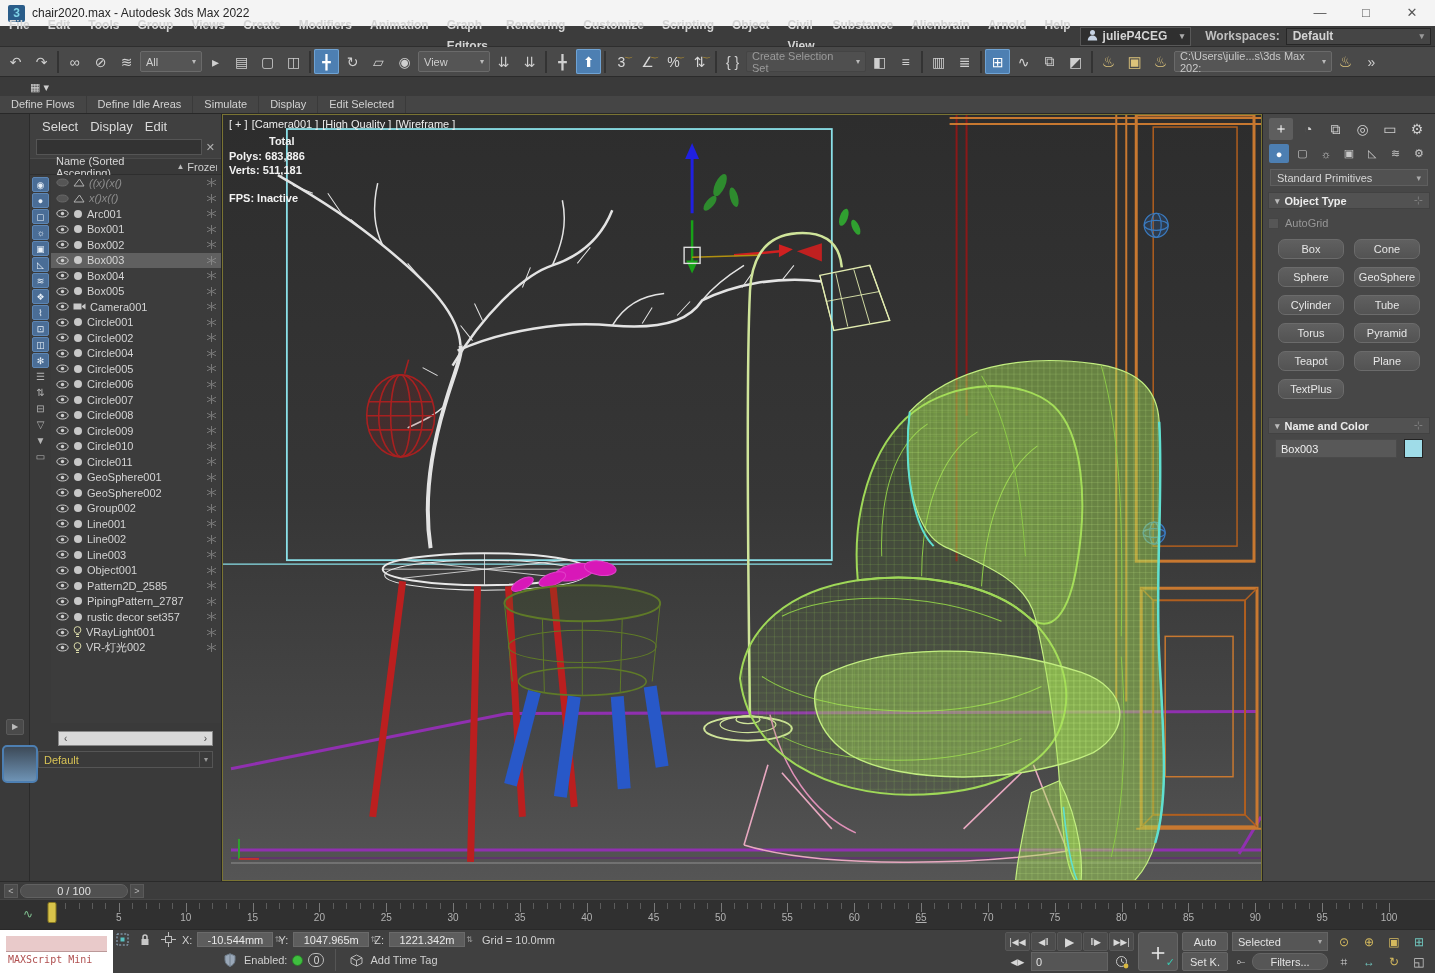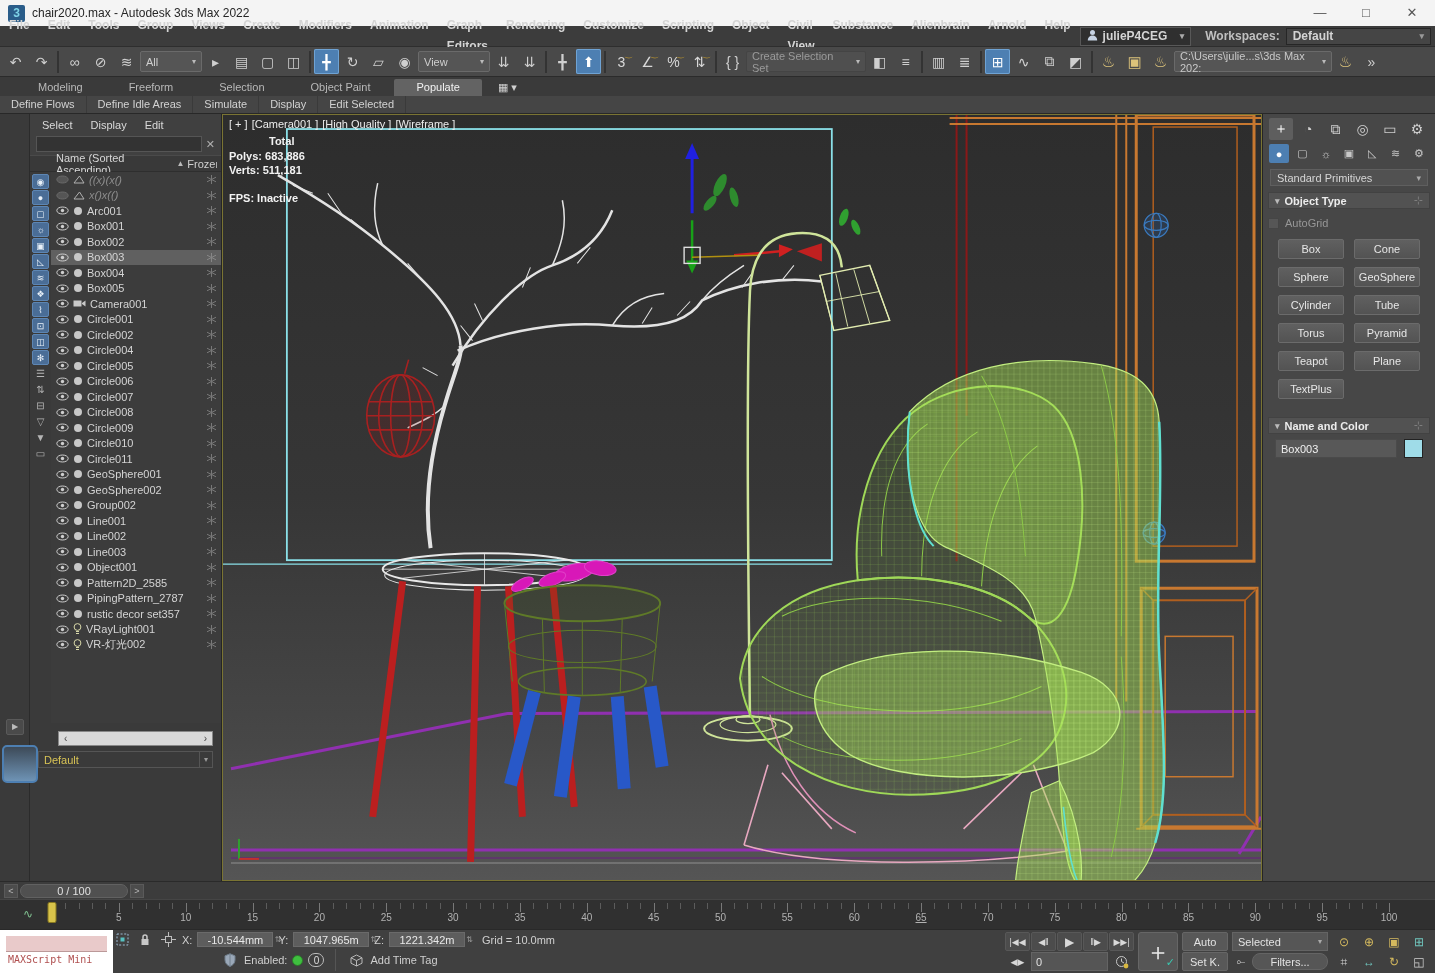--- a/index.html
+++ b/index.html
@@ -58,21 +58,21 @@
   .main { flex:1 1 auto; display:flex; position:relative; min-height:0; }
   .dockstrip { width:30px; background:#3a3a3a; border-right:1px solid #2b2b2b; position:relative; flex:0 0 auto; }
   .dock-expander { position:absolute; bottom:146px; left:6px; width:18px; height:16px; background:#4a4a4a;
     border:1px solid #5a5a5a; border-radius:2px; color:#bbb; font-size:8px; text-align:center; line-height:14px; }
   .dock-thumb { position:absolute; bottom:98px; left:2px; width:36px; height:38px; border:2px solid #4d7fb2;
     border-radius:5px; background:linear-gradient(#3d4a58,#6e93b5); z-index:5; }
 
   
   .explorer { width:192px; background:#404040; border-right:1px solid #252525; display:flex;
     flex-direction:column; flex:0 0 auto; font-size:11px; }
-  .exp-tabs { display:flex; gap:18px; padding:5px 12px 3px; color:#dadada; font-size:11px; }
+  .exp-tabs { display:flex; gap:12px; padding:5px 12px 3px; color:#dadada; font-size:13px; }
   .exp-search { display:flex; align-items:center; gap:4px; padding:2px 6px 3px; }
   .exp-search input { flex:1; height:16px; background:#333; border:1px solid #555; color:#ddd;
     font-size:11px; padding:0 4px; }
   .exp-clear { color:#b0b0b0; font-size:11px; }
   .exp-header { height:17px; background:#393939; border-top:1px solid #4a4a4a; border-bottom:1px solid #2e2e2e;
     display:flex; align-items:center; padding:0 4px 0 26px; color:#d8d8d8; }
   .exp-header .sort { margin-left:auto; font-size:8px; color:#bbb; }
   .exp-header .froz { width:34px; overflow:hidden; white-space:nowrap; color:#d0d0d0; padding-left:3px; }
   .exp-body { flex:1; display:flex; min-height:0; background:#3c3c3c; }
   .icon-strip { width:21px; background:#3a3a3a; display:flex; flex-direction:column; align-items:center;
@@ -122,21 +122,21 @@
   .cp-dd .caret { margin-left:auto; font-size:9px; color:#aaa; }
   .rollout { margin:0 5px 8px; }
   .roll-head { background:#525252; border:1px solid #424242; height:17px; display:flex; align-items:center;
     gap:5px; padding:0 6px; font-weight:bold; color:#ececec; }
   .roll-head .tri { font-size:9px; color:#bbb; }
   .roll-head .pin { margin-left:auto; color:#7e7e7e; font-weight:normal; }
   .autogrid { display:flex; align-items:center; justify-content:flex-start; gap:6px; padding:8px 0 4px; color:#979797; }
   .chk { width:11px; height:11px; background:#565656; border:1px solid #454545; }
   .btn-grid { display:grid; grid-template-columns:1fr 1fr; gap:8px 10px; padding:6px 10px 10px; }
   .cp-btn { height:20px; background:linear-gradient(#606060,#535353); border:1px solid #6b6b6b;
-    border-radius:2px; display:flex; align-items:center; justify-content:center; color:#e6e6e6; }
+    border-radius:7px; display:flex; align-items:center; justify-content:center; color:#e6e6e6; }
   .name-row { display:flex; gap:7px; padding:5px 7px; }
   .name-field { flex:1; background:#585858; border:1px solid #4a4a4a; height:19px; display:flex;
     align-items:center; padding:0 5px; color:#f0f0f0; }
   .swatch { width:19px; height:19px; border:1px solid #222; }
 
   
   .trackbar { height:18px; background:#3c3c3c; border-top:1px solid #2a2a2a; display:flex;
     align-items:center; flex:0 0 auto; padding-left:4px; gap:2px; }
   .tb-arrow { width:14px; height:14px; background:#4c4c4c; border:1px solid #5a5a5a; color:#b8b8b8;
     font-size:9px; display:flex; align-items:center; justify-content:center; }
@@ -393,28 +393,20 @@
       </span>
       <span class="tb accent">
         <i class="g">♨</i>
       </span>
       <span class="tb">
         <i class="g">»</i>
       </span>
     </div>
 
   <div class="ribbon-tabs">
-    <div style="display:flex;gap:2px">
-
-    <span class="rtab"><i class="g" style="font-style:normal">Modeling</i></span>
-        <span class="rtab"><i class="g" style="font-style:normal">Freeform</i></span>
-        <span class="rtab"><i class="g" style="font-style:normal">Selection</i></span>
-        <span class="rtab"><i class="g" style="font-style:normal">Object Paint</i></span>
-        <span class="rtab active"><i class="g" style="font-style:normal">Populate</i></span>
-      </div>
     <span class="rib-cam">▦ ▾</span>
   </div>
   <div class="ribbon-tools">
 
   <span class="rtool"><i class="g" style="font-style:normal">Define Flows</i></span>
       <span class="rtool"><i class="g" style="font-style:normal">Define Idle Areas</i></span>
       <span class="rtool"><i class="g" style="font-style:normal">Simulate</i></span>
       <span class="rtool"><i class="g" style="font-style:normal">Display</i></span>
       <span class="rtool"><i class="g" style="font-style:normal">Edit Selected</i></span>
     </div>

